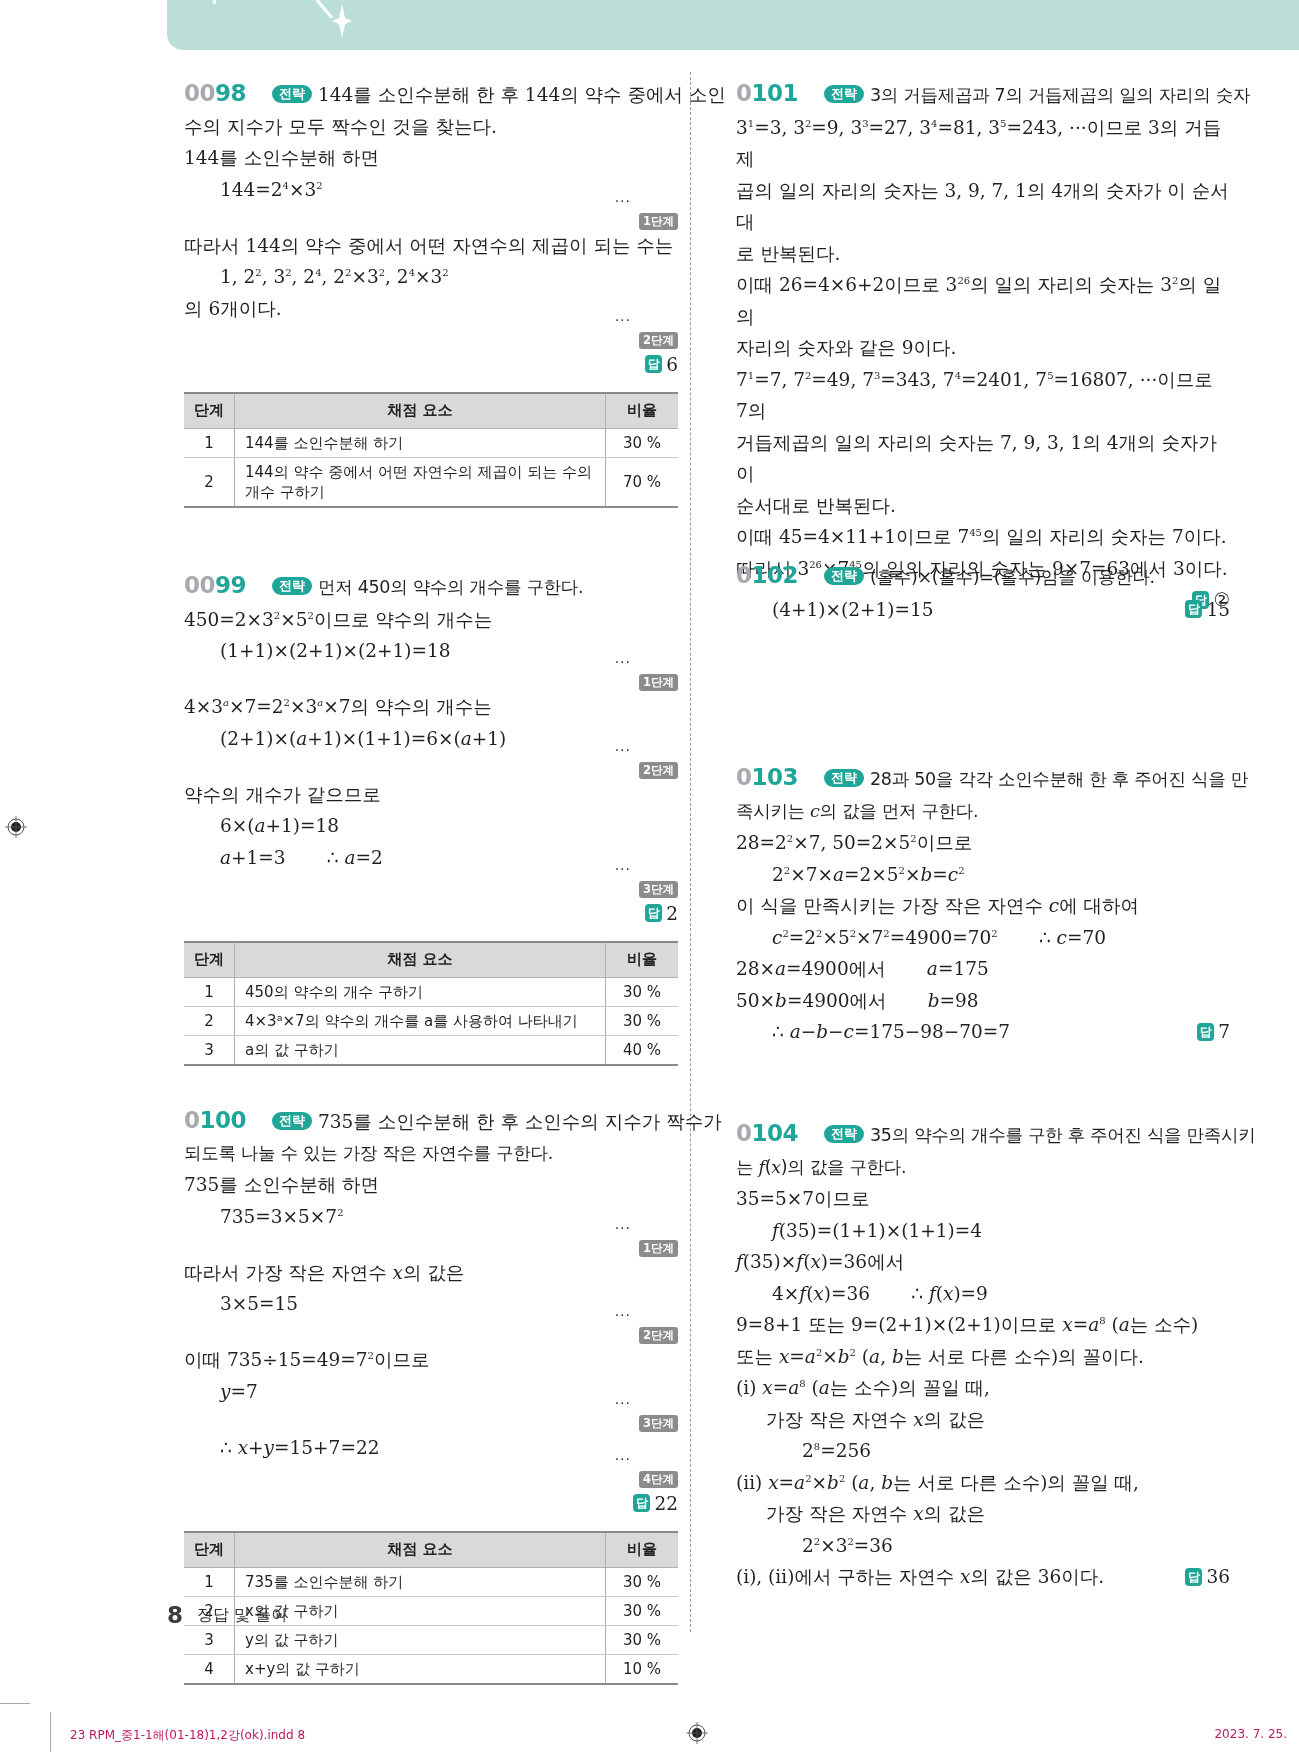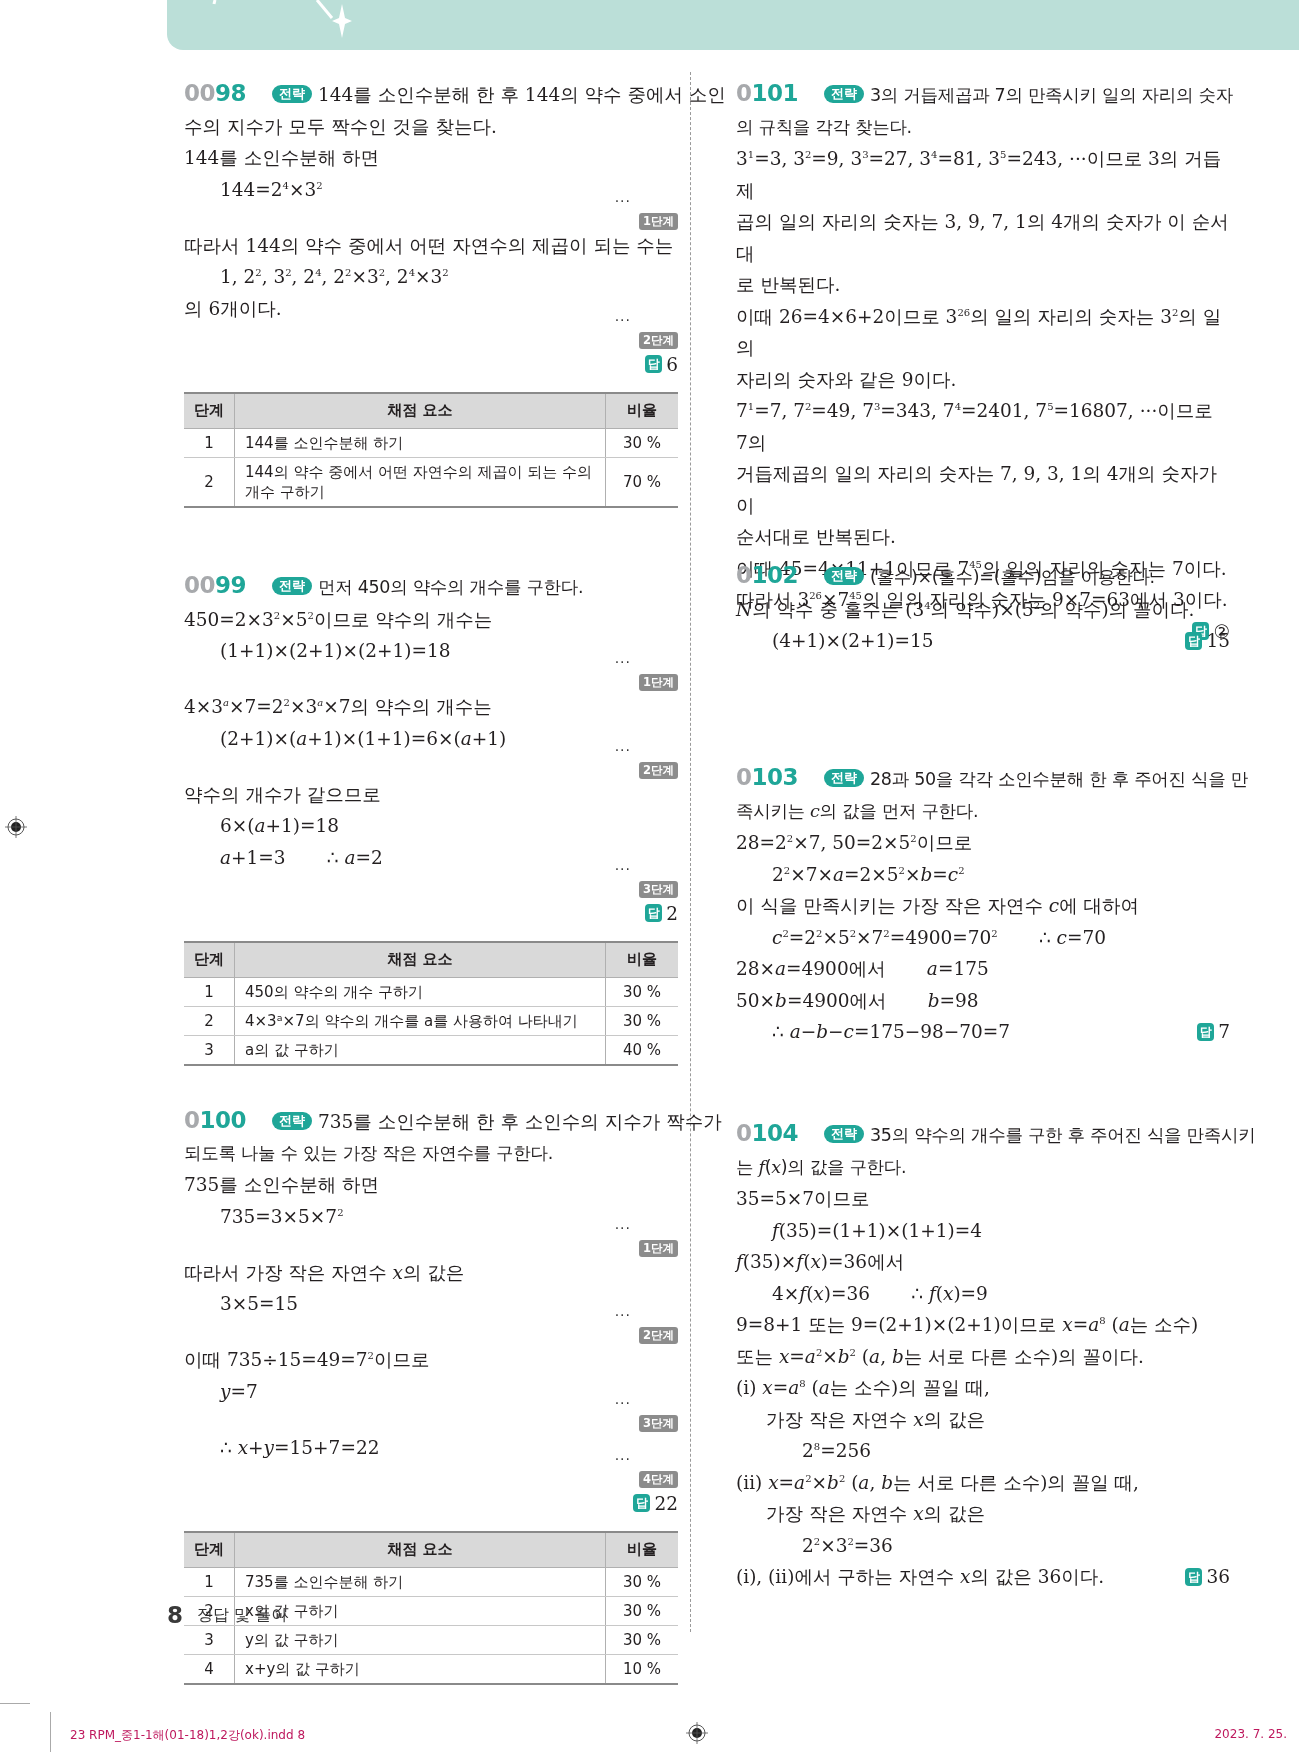--- a/index.html
+++ b/index.html
@@ -253,23 +253,22 @@
       </table>
   </div>
 </div>
 
 <div class="col right">
 
   <div class="prob" style="top:78px;">
     <div class="hd">
       <span class="num"><span class="g">0</span><span class="t">101</span></span>
       <span class="strat">전략</span>
-      <span class="sans">3의 거듭제곱과 7의 만족시키 일의 자리의 숫자</span>
-    </div>
-    <div class="sans">의 규칙을 각각 찾는다.</div>
+      <span class="sans">3의 거듭제곱과 7의 거듭제곱의 일의 자리의 숫자</span>
+    </div>
     <div>3<sup>1</sup>=3, 3<sup>2</sup>=9, 3<sup>3</sup>=27, 3<sup>4</sup>=81, 3<sup>5</sup>=243, <span>···이므로 3의 거듭제</span></div>
     <div>곱의 일의 자리의 숫자는 3, 9, 7, 1의 4개의 숫자가 이 순서대</div>
     <div>로 반복된다.</div>
     <div><span>이때 26=4×6+2이므로 3</span><sup>26</sup><span>의 일의 자리의 숫자는 3</span><sup>2</sup><span>의 일의</span></div>
     <div>자리의 숫자와 같은 9이다.</div>
     <div>7<sup>1</sup>=7, 7<sup>2</sup>=49, 7<sup>3</sup>=343, 7<sup>4</sup>=2401, 7<sup>5</sup>=16807, <span>···이므로 7의</span></div>
     <div>거듭제곱의 일의 자리의 숫자는 7, 9, 3, 1의 4개의 숫자가 이</div>
     <div>순서대로 반복된다.</div>
     <div><span>이때 45=4×11+1이므로 7</span><sup>45</sup><span>의 일의 자리의 숫자는 7이다.</span></div>
     <div><span>따라서 3</span><sup>26</sup>×7<sup>45</sup><span>의 일의 자리의 숫자는 9×7=63에서 3이다.</span></div>
@@ -280,21 +279,20 @@
         </span>
       </div>
   </div>
 
   <div class="prob" style="top:560px;">
     <div class="hd">
       <span class="num"><span class="g">0</span><span class="t">102</span></span>
       <span class="strat">전략</span>
       <span class="sans">(홀수)×(홀수)=(홀수)임을 이용한다.</span>
     </div>
-    <div><i>N</i><span>의 약수 중 홀수는 (3</span><sup>4</sup><span>의 약수)×(5</span><sup>2</sup><span>의 약수)의 꼴이다.</span></div>
     <div class="line">
         <span class="ind">(4+1)×(2+1)=15</span>
       <span class="ansbox">
           <span class="ic">답</span>
           <span>15</span>
         </span>
       </div>
   </div>
 
   <div class="prob" style="top:762px;">

